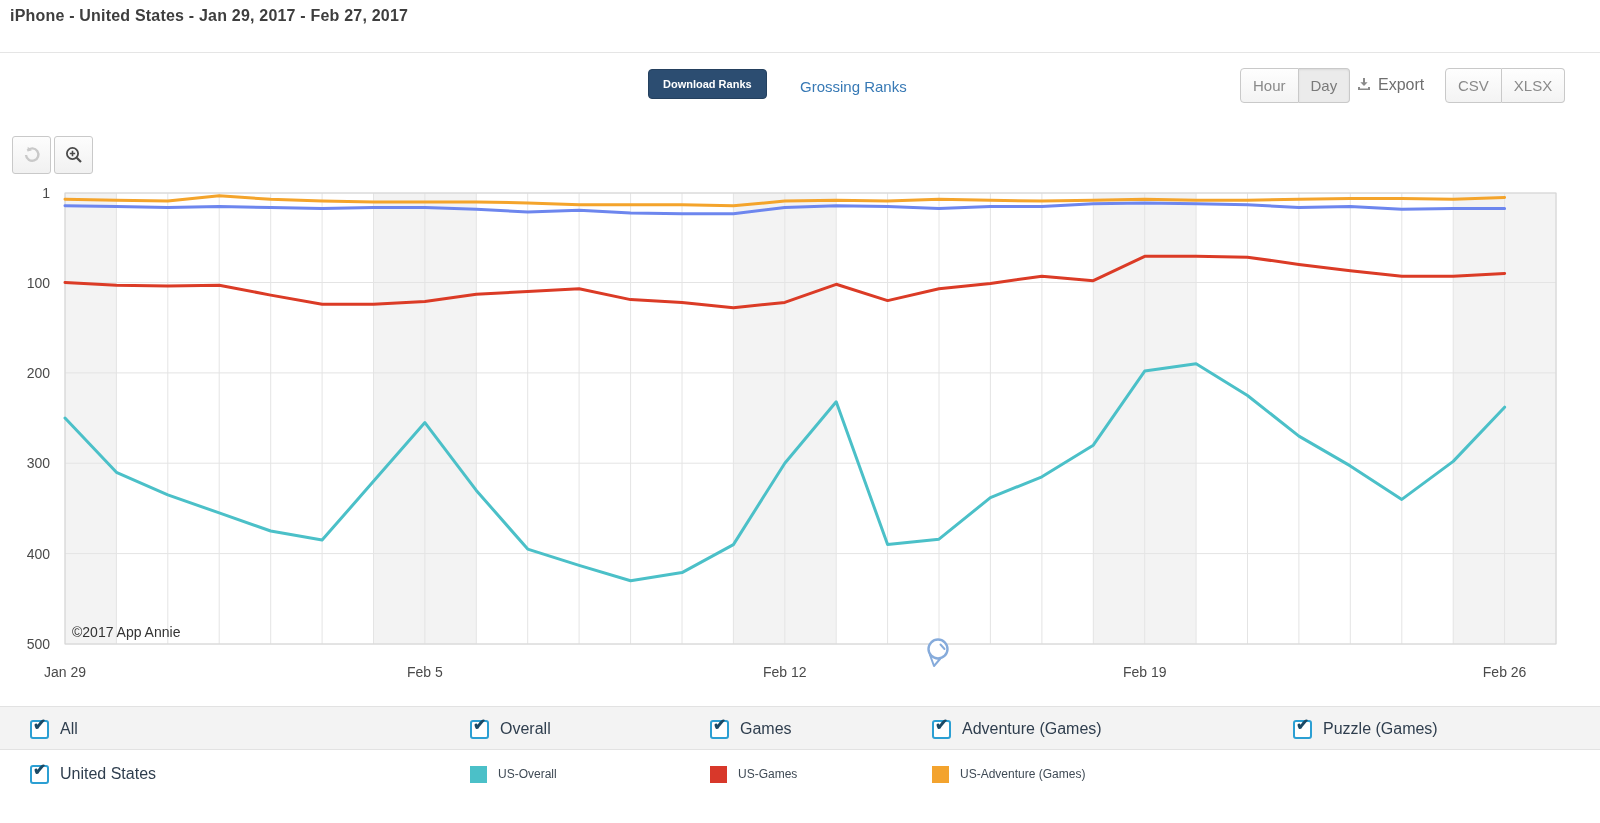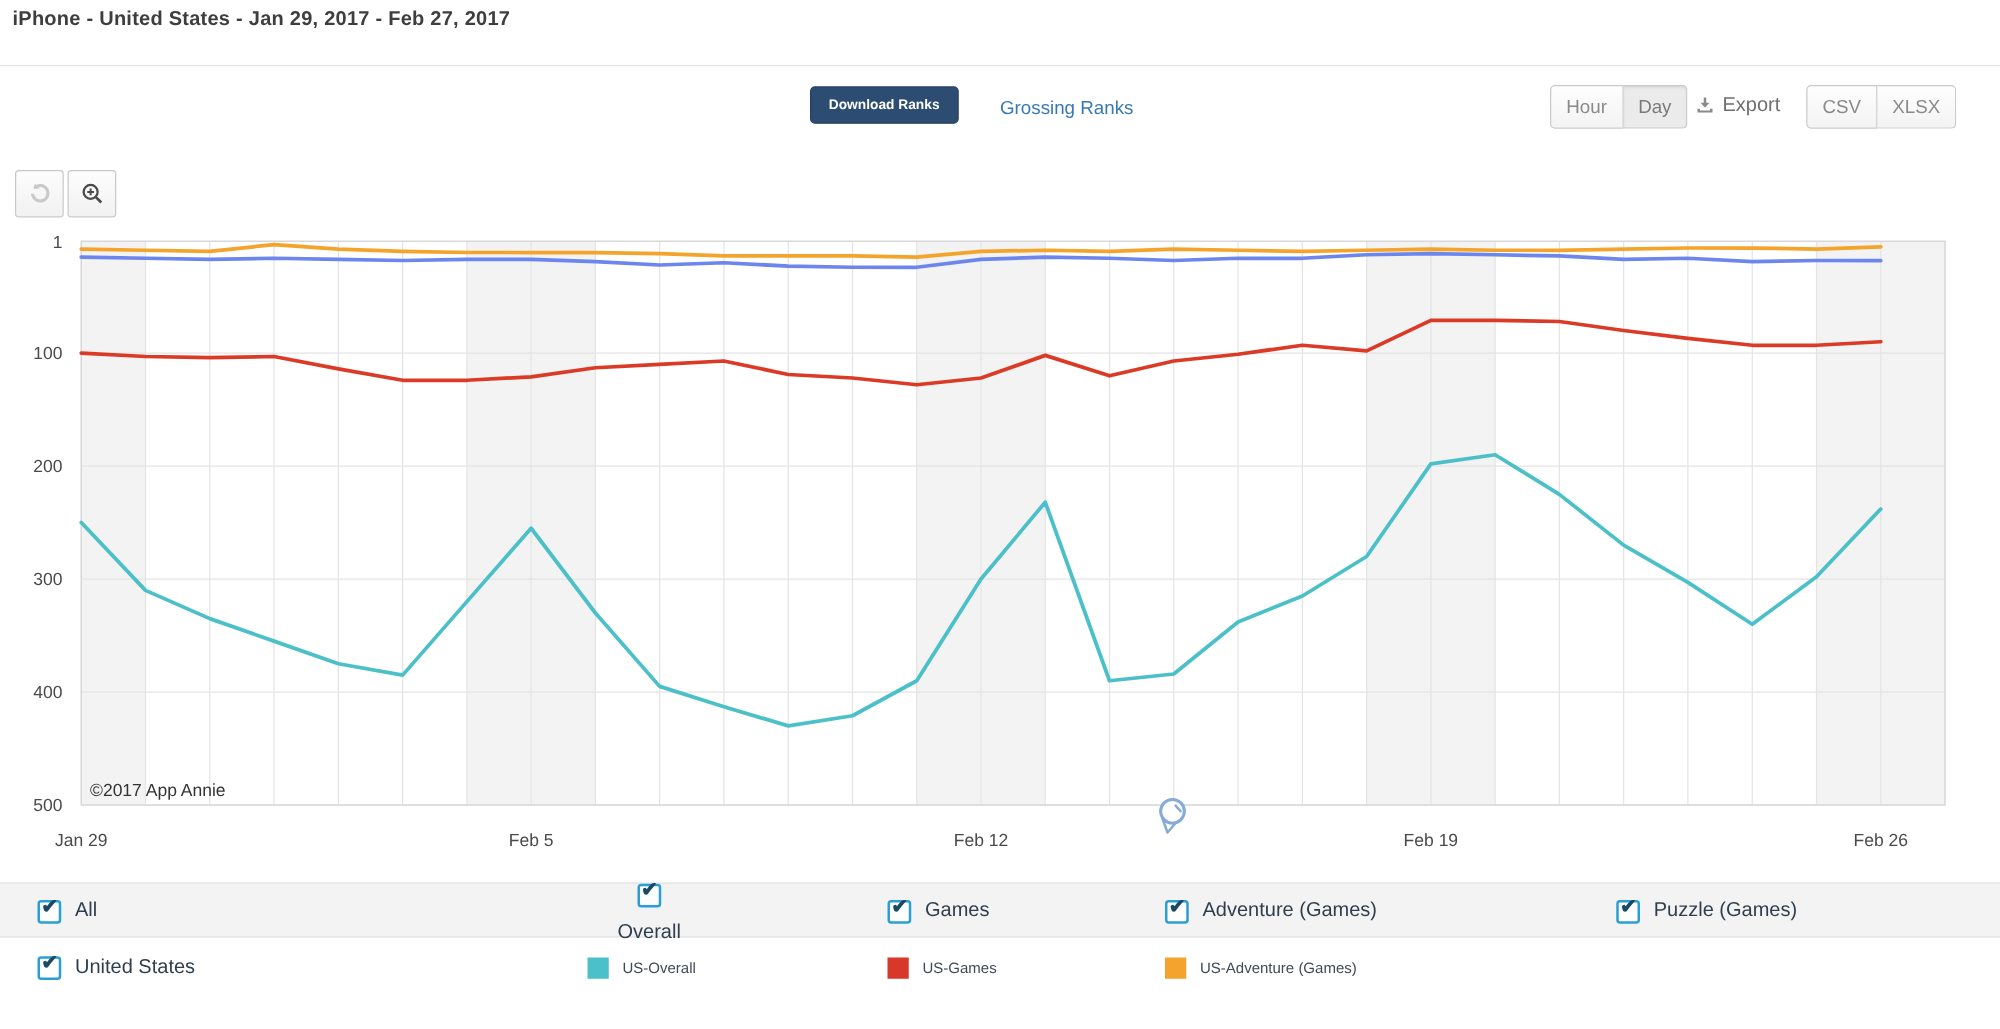--- a/index.html
+++ b/index.html
@@ -159,21 +159,21 @@
           <circle cx="938" cy="469" r="9.5" fill="#fff" stroke="#86abdb" stroke-width="2.4"></circle>
           <path d="M940.5 464.5 l4 4.5" stroke="#86abdb" stroke-width="2" stroke-linecap="round"></path>
         </g>
     </svg>
 
   <div class="legend-row1">
     <div class="legend-item" style="left:30px;">
       <span class="cb"></span>
       <span class="lg-label">All</span>
     </div>
-    <div class="legend-item" style="left:494px;flex-direction:column;">
+    <div class="legend-item" style="left:470px;">
       <span class="cb"></span>
       <span class="lg-label">Overall</span>
     </div>
     <div class="legend-item" style="left:710px;">
       <span class="cb"></span>
       <span class="lg-label">Games</span>
     </div>
     <div class="legend-item" style="left:932px;">
       <span class="cb"></span>
       <span class="lg-label">Adventure (Games)</span>

